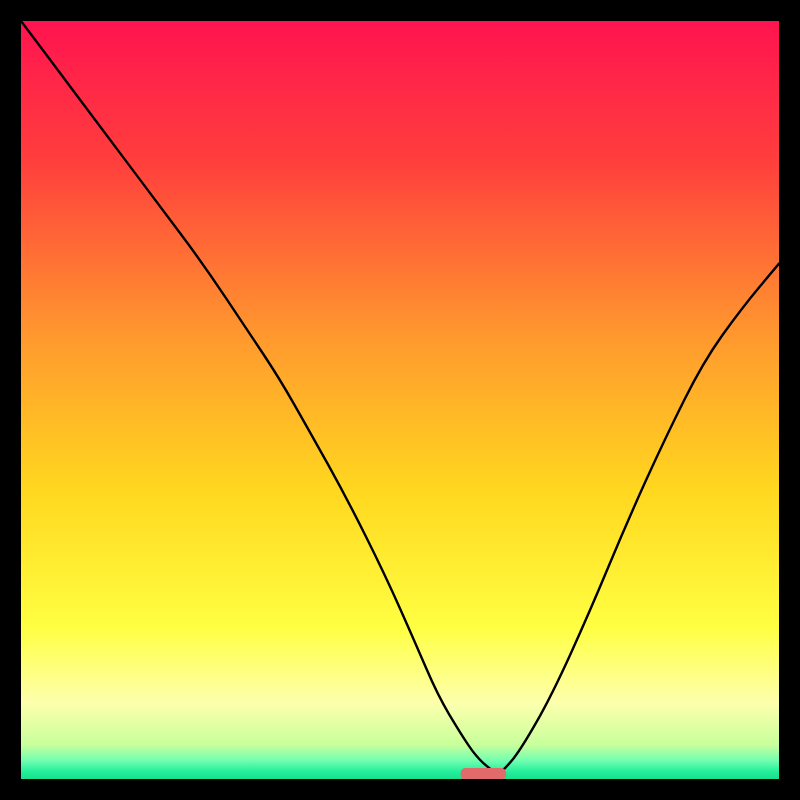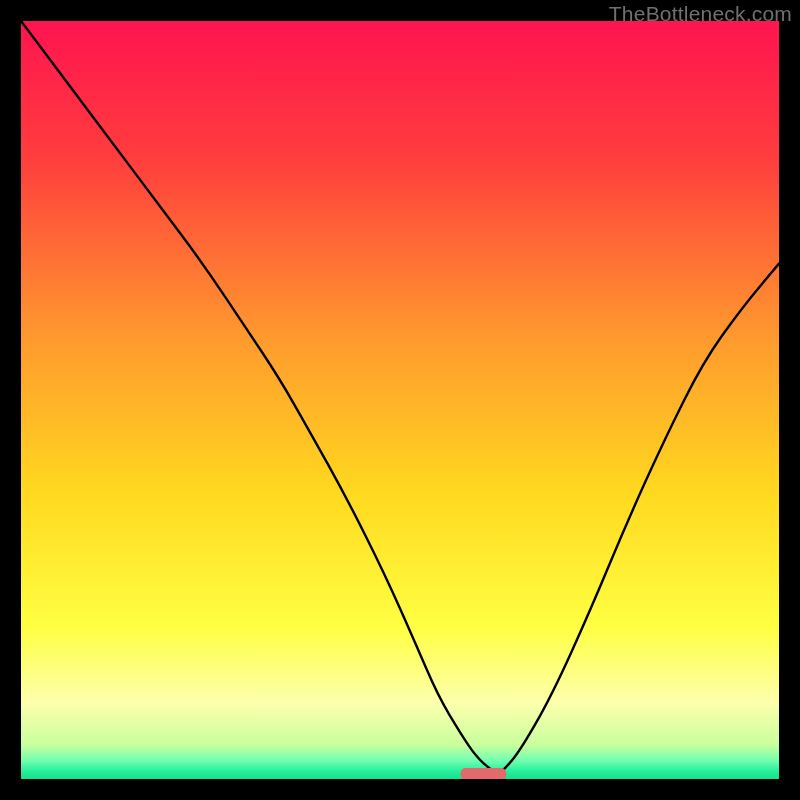--- a/index.html
+++ b/index.html
@@ -38,21 +38,20 @@
     font-size: 21px;
     font-weight: 500;
     letter-spacing: 0.2px;
   }
 </style>
 </head>
 <body>
 
 <div class="frame">
 
-  <div class="watermark">TheBottleneck.com</div>
 
   <div class="plot-area">
     <svg class="plot-svg" viewBox="0 0 758 758" preserveAspectRatio="none">
       <defs>
         <linearGradient id="bg-grad" x1="0" y1="0" x2="0" y2="1">
             <stop offset="0%" stop-color="#ff1450"></stop>
             <stop offset="18%" stop-color="#ff3d3d"></stop>
             <stop offset="42%" stop-color="#ff9a2e"></stop>
             <stop offset="62%" stop-color="#ffd81f"></stop>
             <stop offset="80%" stop-color="#ffff42"></stop>

